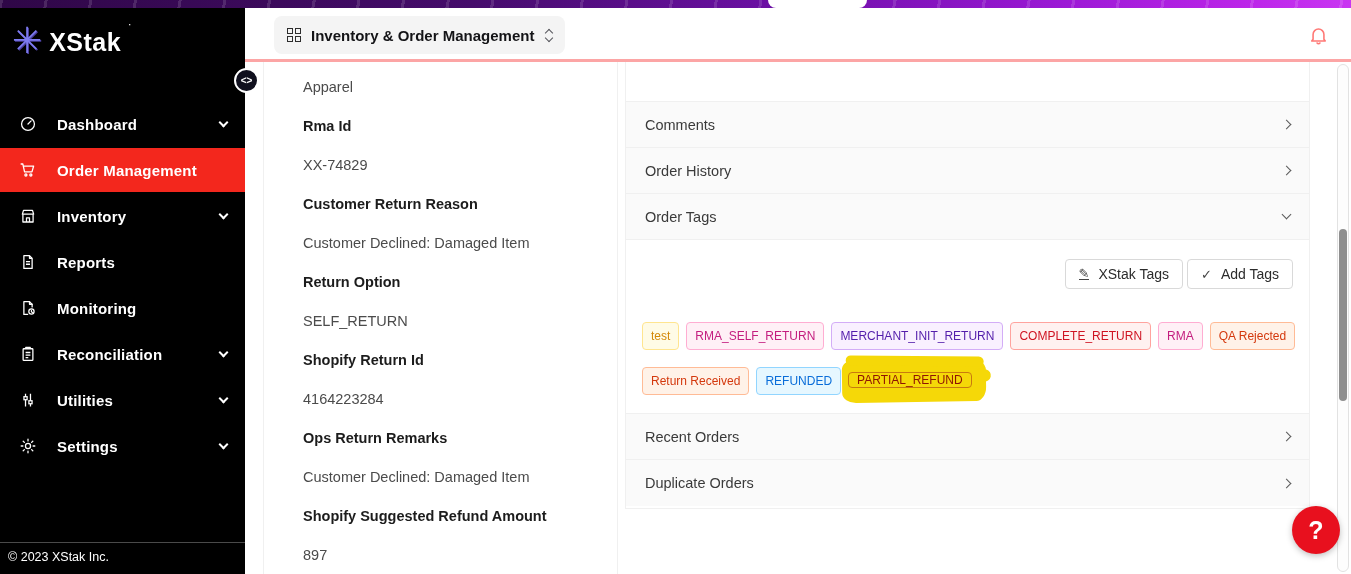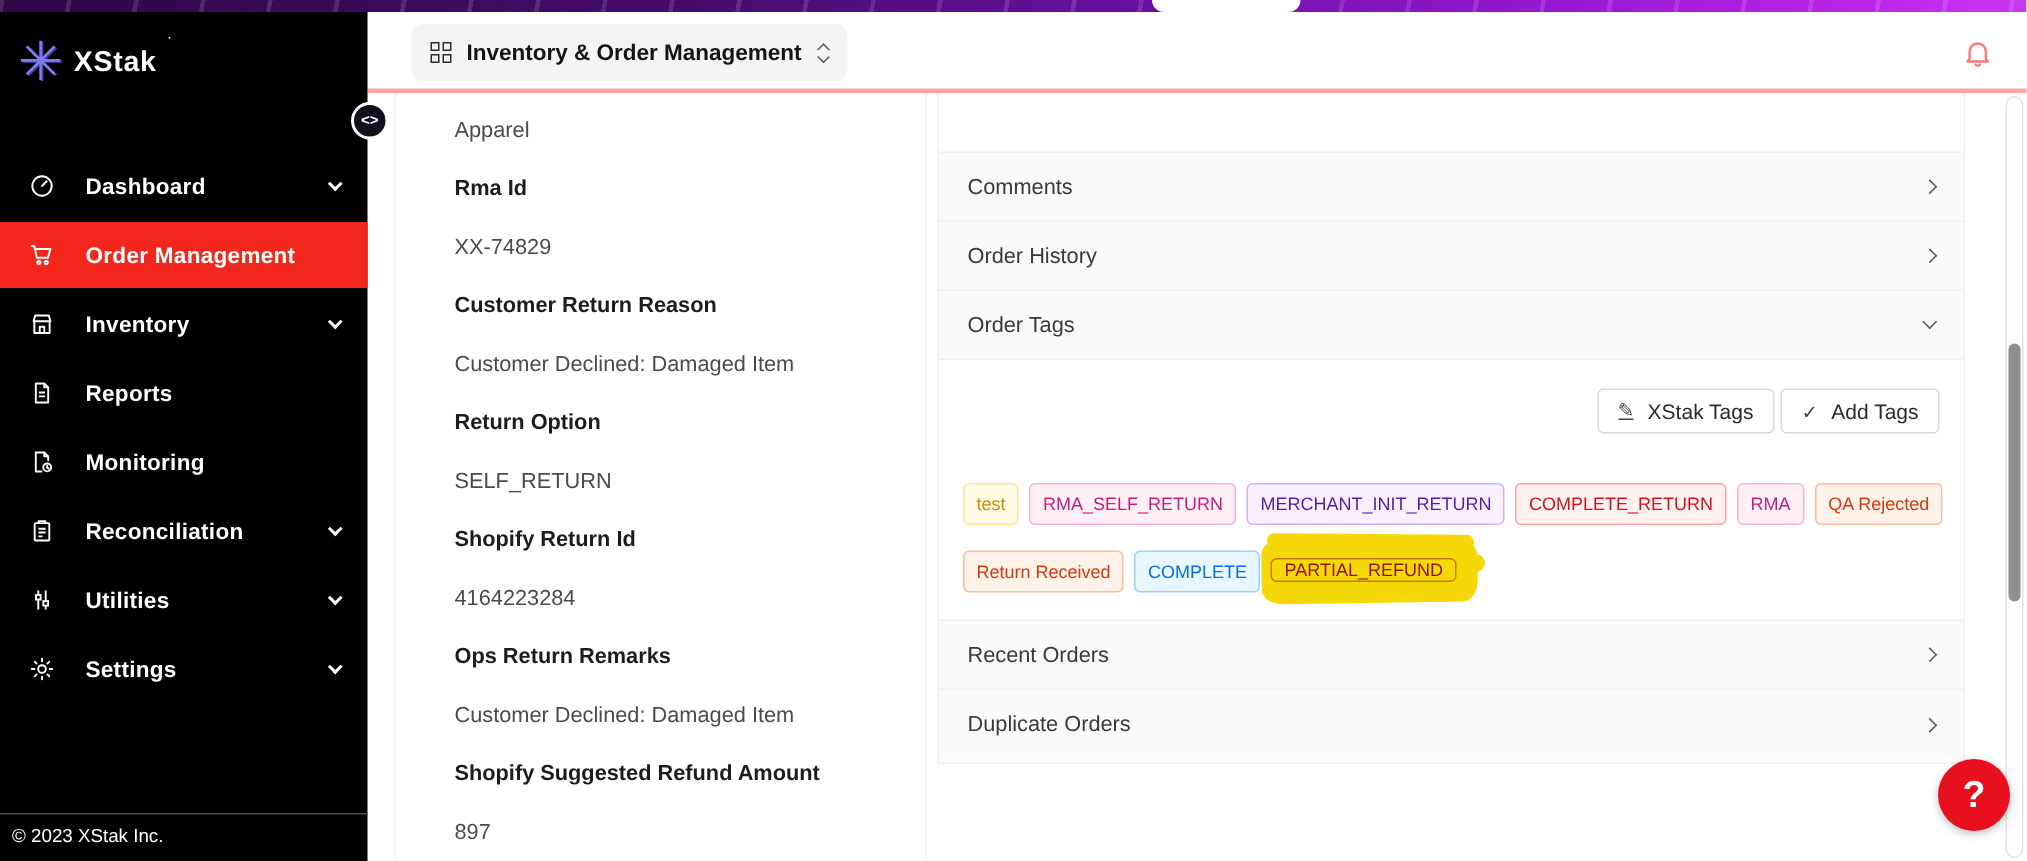--- a/index.html
+++ b/index.html
@@ -10,21 +10,21 @@
   .banner { position:absolute; left:0; top:0; width:1351px; height:8px; z-index:5;
     background-image:
       repeating-linear-gradient(100deg, rgba(255,255,255,0.13) 0 3px, rgba(255,255,255,0) 3px 44px),
       linear-gradient(90deg,#2f0747 0%,#450c6b 35%,#6d10a6 58%,#9a18d4 78%,#bb25e8 92%,#c936f2 100%); }
   .banner-notch { position:absolute; left:768px; top:0; width:99px; height:8px; background:#fff; border-radius:0 0 9px 9px; }
 
   
   .sidebar { position:absolute; left:0; top:8px; width:245px; height:566px; background:#000; z-index:4; }
   .logo { position:absolute; top:14px; left:12px; display:flex; align-items:flex-start; gap:7px; cursor:pointer; }
   .logo-icon { font-size:36px; line-height:38px; color:#7d7bf0; text-shadow:1px 1px 0 #4b3fa0; }
-  .logo-text { font-size:19px; font-weight:700; color:#fff; line-height:40px; letter-spacing:.5px; }
+  .logo-text { font-size:25px; font-weight:700; color:#fff; line-height:40px; letter-spacing:.5px; }
   .logo-mark { color:#fff; font-size:12px; line-height:14px; }
   .menu { position:absolute; top:94px; left:0; right:0; display:flex; flex-direction:column; gap:2px; }
   .menu-item { height:44px; display:flex; align-items:center; padding:0 18px; color:#fff; cursor:pointer; }
   .mi-icon { width:19px; display:flex; justify-content:center; align-items:center; }
   .mi-icon svg { display:block; }
   .mi-label { margin-left:20px; font-size:15px; font-weight:600; flex:1; letter-spacing:.2px; }
   .chev { display:inline-block; width:7px; height:7px; border-right:2px solid currentColor; border-bottom:2px solid currentColor; }
   .chev.down { transform:rotate(45deg); margin-top:-4px; }
   .chev.right { transform:rotate(-45deg); }
   .sidebar-footer { position:absolute; bottom:0; left:0; right:0; border-top:1px solid #4a4a4a; padding:7px 8px 10px; color:#fff; font-size:12.5px; }
@@ -279,21 +279,21 @@
     <div class="tags-row r1">
       <span class="ant-tag" style="color: rgb(212, 136, 6); background: rgb(255, 251, 230); border-color: rgb(255, 229, 143);">test</span>
       <span class="ant-tag" style="color: rgb(196, 29, 127); background: rgb(255, 240, 246); border-color: rgb(255, 173, 210);">RMA_SELF_RETURN</span>
       <span class="ant-tag" style="color: rgb(83, 29, 171); background: rgb(249, 240, 255); border-color: rgb(211, 173, 247);">MERCHANT_INIT_RETURN</span>
       <span class="ant-tag" style="color: rgb(207, 19, 34); background: rgb(255, 241, 240); border-color: rgb(255, 163, 158);">COMPLETE_RETURN</span>
       <span class="ant-tag" style="color: rgb(196, 29, 127); background: rgb(255, 240, 246); border-color: rgb(255, 173, 210);">RMA</span>
       <span class="ant-tag" style="color: rgb(212, 56, 13); background: rgb(255, 242, 232); border-color: rgb(255, 187, 150);">QA Rejected</span>
     </div>
     <div class="tags-row r2">
       <span class="ant-tag" style="color: rgb(212, 56, 13); background: rgb(255, 242, 232); border-color: rgb(255, 187, 150);">Return Received</span>
-      <span class="ant-tag" style="color: rgb(9, 109, 217); background: rgb(230, 247, 255); border-color: rgb(145, 213, 255);">COMPLETE</span>
+      <span class="ant-tag" style="color: rgb(9, 109, 217); background: rgb(230, 247, 255); border-color: rgb(145, 213, 255);">REFUNDED</span>
       <span class="hl-wrap">
         <span class="hl" style="background: rgb(245, 216, 8);"></span>
         <span class="ant-tag" style="color: rgb(143, 19, 3); background: transparent; border-color: rgb(201, 123, 14);">PARTIAL_REFUND</span>
       </span>
     </div>
   </div>
 
   <div class="acc-row">
     <span>Recent Orders</span>
     <span class="chev right"></span>

